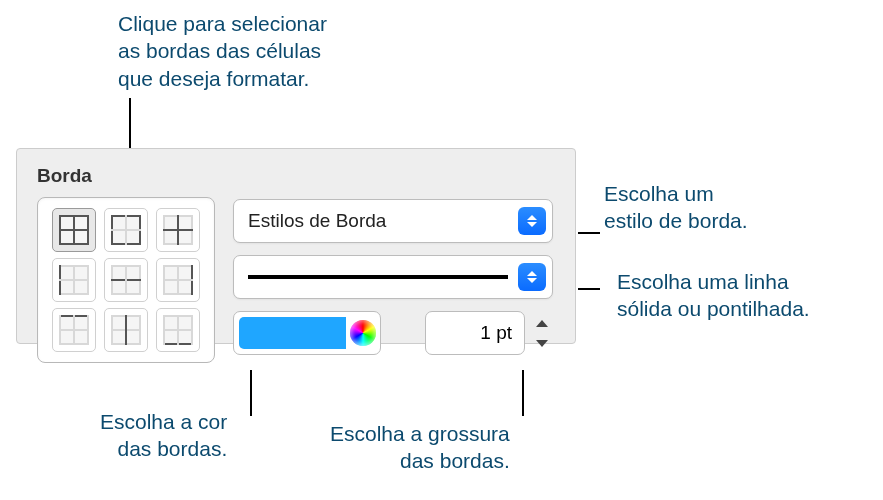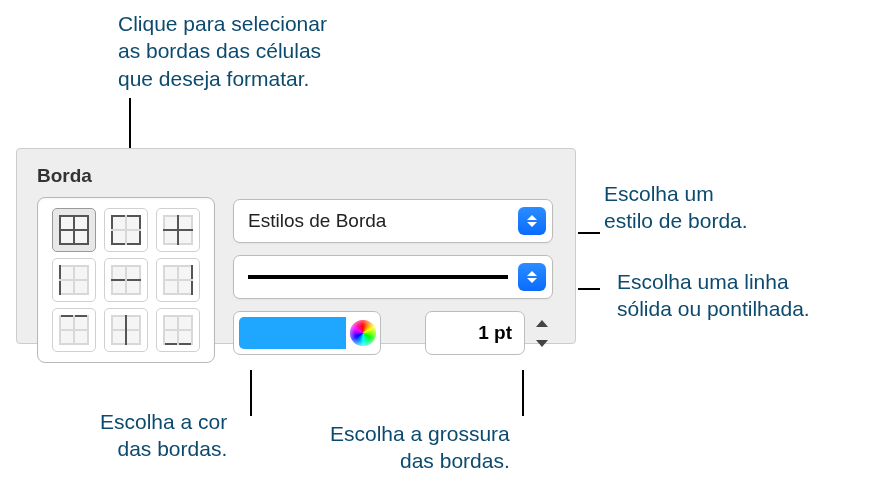--- a/index.html
+++ b/index.html
@@ -135,21 +135,20 @@
       flex:1;
       margin-left:14px;
       margin-right:10px;
       height: 4px;
       background:#000;
     }
 
     .bottom-row {
       display:flex;
       gap:12px;
-      font-weight:bold;
     }
 
     .color-well {
       position:relative;
       width: 148px;
       height: 44px;
       border:1px solid #bcbcbc;
       border-radius:7px;
       background:#fff;
       overflow:hidden;

